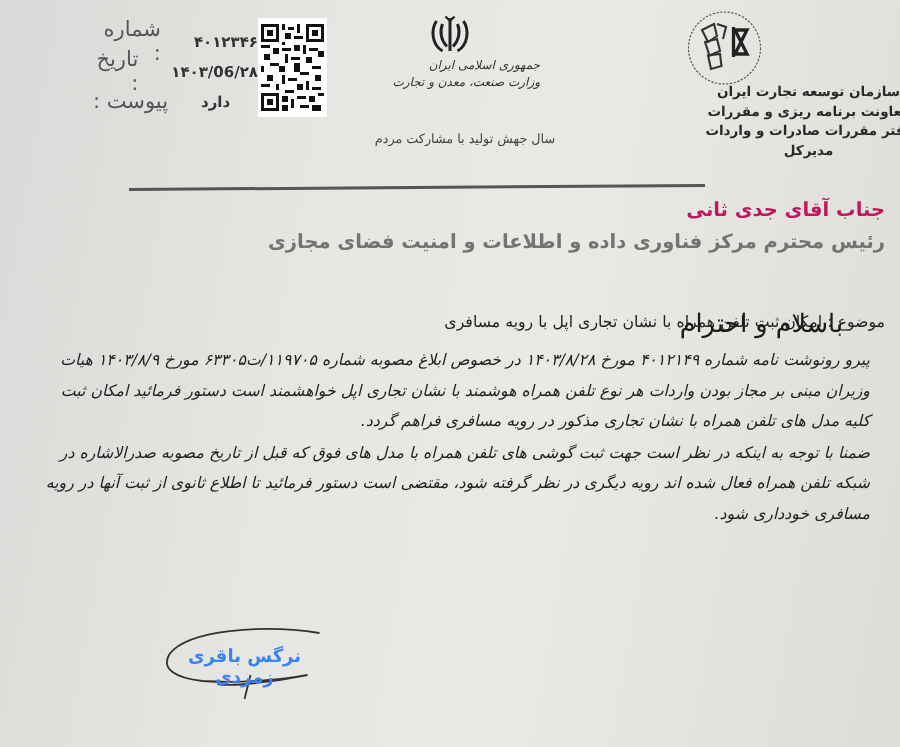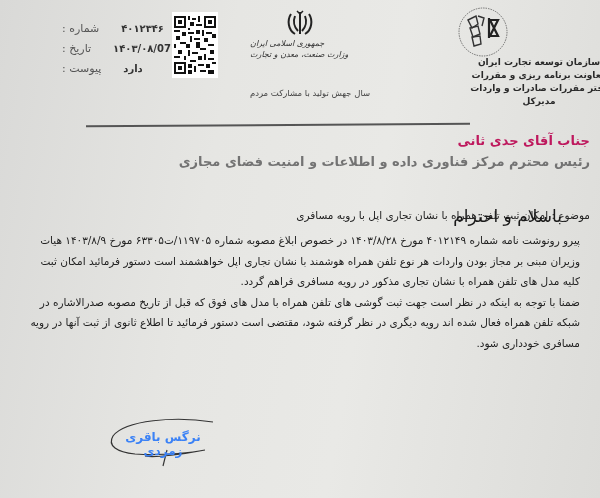--- a/index.html
+++ b/index.html
@@ -9,58 +9,58 @@
     font-family: "DejaVu Sans", sans-serif;
     color:#222;
     position:relative;
   }
   .abs { position:absolute; }
   .rtl { direction: rtl; text-align: right; unicode-bidi: embed; }
 
   
   .meta { left:62px; top:18px; width:110px; font-size:10px; color:#333; }
   .meta-row { display:flex; flex-direction:row-reverse; justify-content:flex-start; gap:6px; height:20px; align-items:center; }
-  .meta-label { color:#555; font-size:11px; }
+  .meta-label { color:#555; font-size:14px; }
   .meta-value { font-weight:bold; font-size:10px;margin-left:16px; }
 
   .qr { left:172px; top:12px; width:46px; height:66px; background:#fff; padding:2px; box-sizing:border-box; }
   .qr svg { width:100%; height:100%; display:block; }
 
   .emblem { left:285px; top:10px; width:30px; height:28px; }
   .gov-text { left:250px; top:38px; width:110px; font-size:8px; color:#333; text-align:center; line-height:11px; font-style:italic;}
   .slogan { left:240px; top:88px; width:140px; font-size:8.5px; color:#444; text-align:center; }
 
   .org-logo { left:450px; top:6px; width:66px; height:54px; }
   .org-text { left:420px; top:56px; width:150px; font-size:9px; font-weight:bold; text-align:center; line-height:13px; color:#2a2a2a; }
 
   .divider { left:86px; top:124px; width:384px; height:1.5px; background:#555; transform: rotate(-0.4deg); }
 
   
   .addr1 { right:10px; top:133px; width:560px; font-size:13px; font-weight:bold; color:#be185d; }
   .addr2 { right:10px; top:154px; width:560px; font-size:13px; font-weight:bold; color:#737373; }
   .subject { right:10px; top:180px; width:560px; font-size:10.5px; color:#222;margin-top:29px; }
   .greet { right:38px; top:206px; width:560px; font-size:17px; font-weight:normal; color:#1a1a1a; }
 
-  .body-text { right:20px; top:230px; width:555px; font-size:10.5px; color:#222; line-height:20.5px; }
+  .body-text { right:20px; top:230px; width:555px; font-size:10.5px; color:#222; line-height:20.5px;font-style:italic; }
   .body-text p { margin:0; }
 
   .sig-name { left:108px; top:430px; width:110px; font-size:12px; font-weight:bold; color:#3b82f6; text-align:center; }
   .sig-loop { left:105px; top:414px; width:112px; height:54px; }
 </style>
 </head>
 <body>
 
 <div class="abs meta rtl">
   <div class="meta-row">
     <span class="meta-label">شماره :</span>
     <span class="meta-value">۴۰۱۲۳۴۶</span>
   </div>
   <div class="meta-row">
     <span class="meta-label">تاریخ :</span>
-    <span class="meta-value">۱۴۰۳/۰۸/07</span>
+    <span class="meta-value">۱۴۰۳/06/۲۸</span>
   </div>
   <div class="meta-row">
     <span class="meta-label">پیوست :</span>
     <span class="meta-value">دارد</span>
   </div>
 </div>
 
 <div class="abs qr">
   <svg viewBox="0 0 21 29" shape-rendering="crispEdges">
     <rect width="21" height="29" fill="#fff"></rect>
@@ -124,21 +124,21 @@
     <g fill="none" stroke="#222" stroke-width="2">
       <path d="M6 4 C2 10 3 20 10 24"></path>
       <path d="M24 4 C28 10 27 20 20 24"></path>
       <path d="M10 6 C8 11 9 17 13 21"></path>
       <path d="M20 6 C22 11 21 17 17 21"></path>
     </g>
     <rect x="14" y="2" width="2" height="22" fill="#222"></rect>
     <path d="M12 1 L15 4 L18 1" fill="none" stroke="#222" stroke-width="1.5"></path>
   </svg>
 </div>
-<div class="abs gov-text rtl" style="text-align:left;">
+<div class="abs gov-text rtl" style="text-align:right;">
   <div>جمهوری اسلامی ایران</div>
   <div>وزارت صنعت، معدن و تجارت</div>
 </div>
 <div class="abs slogan rtl" style="text-align:center;">سال جهش تولید با مشارکت مردم</div>
 
 <div class="abs org-logo">
   <svg viewBox="0 0 66 54">
     <circle cx="33" cy="26" r="24" fill="none" stroke="#555" stroke-width="0.8" stroke-dasharray="1.5 1"></circle>
     <g fill="none" stroke="#333" stroke-width="1.4">
       <path d="M18 14 L26 10 L28 18 L22 22 Z"></path>

